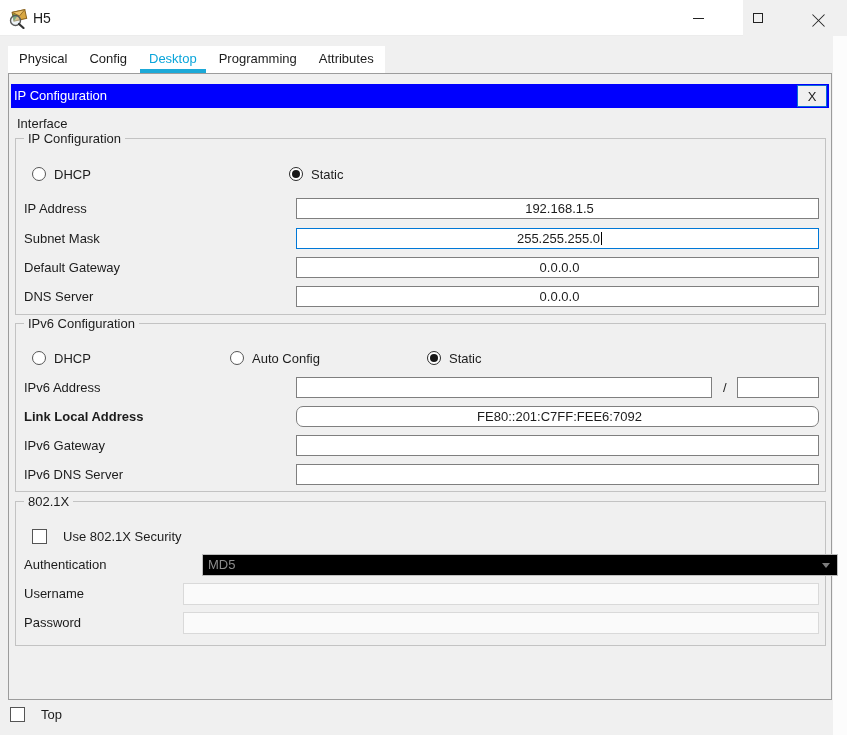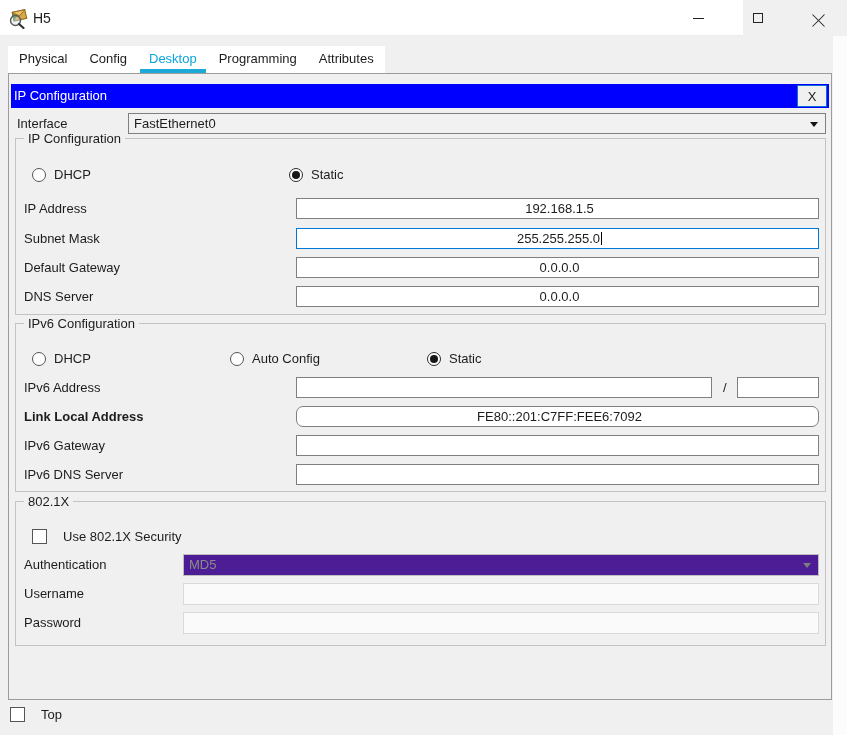--- a/index.html
+++ b/index.html
@@ -52,40 +52,40 @@
     font-family:"Liberation Sans", sans-serif; font-size:13px; color:#1c1c1c; cursor:default; }
 
   .lbl { position:absolute; line-height:21px; white-space:nowrap; }
 
   
   .combo { position:absolute; height:21px; background:#f1f1f1; border:1px solid #7f7f7f;
     line-height:19px; padding-left:5px; cursor:default; }
   .combo .arrow { position:absolute; right:7px; top:8px; width:0; height:0;
     border-left:4px solid transparent; border-right:4px solid transparent;
     border-top:5px solid #111; }
-  .combo.disabled { background:#4c1d95; border:1px solid #bdbdbd; color:#8b8b8b; }
+  .combo.disabled { background:#000000; border:1px solid #bdbdbd; color:#8b8b8b;margin-left:19px; }
   .combo.disabled .arrow { border-top-color:#7d7d7d; }
 
   .tbox { position:absolute; height:21px; background:#ffffff; border:1px solid #7f7f7f;
     line-height:19px; padding-left:4px; white-space:nowrap; overflow:hidden;text-align:center; }
   .tbox.focused { border:1px solid #0078d7; }
   .tbox .caret { display:inline-block; width:1px; height:13px; background:#000;
     vertical-align:-2px; margin-left:1px; }
   .tbox.disabled { background:#fafafa; border:1px solid #d9d9d9; }
 
   
   .gbox { position:absolute; left:6px; width:811px; border:1px solid #c3c3c3; }
   .gbox-label { position:absolute; left:8px; top:-8px; background:#f0f0f0;
     padding:0 4px; line-height:15px; }
   .gb1 { top:64px;  height:177px; }
   .gb2 { top:249px; height:169px; }
   .gb3 { top:427px; height:145px; }
 
   
-  .radio-item { position:absolute; display:flex; align-items:center; cursor:default; }
+  .radio-item { position:absolute; display:flex; align-items:flex-start; cursor:default; }
   .radio { width:14px; height:14px; border:1px solid #555; border-radius:50%;
     background:#fff; margin-right:8px; position:relative; flex:none; }
   .radio.sel { border-color:#2b2b2b; }
   .radio.sel::after { content:""; position:absolute; left:2px; top:2px; width:8px; height:8px;
     border-radius:50%; background:#171717; }
   .check-item { position:absolute; display:flex; align-items:center; cursor:default;gap:8px; }
   .checkbox { width:15px; height:15px; border:1px solid #555; background:#fff;
     margin-right:8px; flex:none; }
 
   .slash { position:absolute; line-height:21px; }
@@ -139,24 +139,20 @@
 </div>
 
 <div class="panel">
 
   <div class="dlg-titlebar">
     <span class="dlg-title">IP Configuration</span>
   </div>
   <button class="dlg-close">X</button>
 
   <span class="lbl" style="left:8px; top:39px;">Interface</span>
-  <div class="combo" style="left:119px; top:39px; width:698px;">
-    <span>FastEthernet0</span>
-    <span class="arrow"></span>
-  </div>
 
   <div class="gbox gb1">
     <span class="gbox-label">IP Configuration</span>
 
     <div class="radio-item" style="left:16px; top:28px;">
       <span class="radio"></span>
       <span>DHCP</span>
     </div>
     <div class="radio-item" style="left:273px; top:28px;">
       <span class="radio sel"></span>

